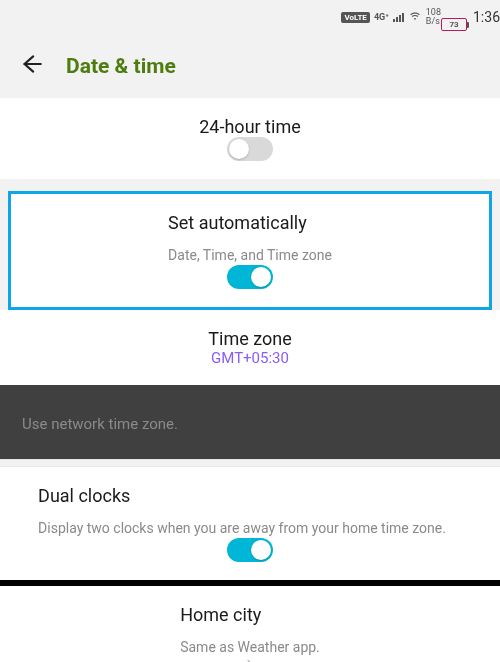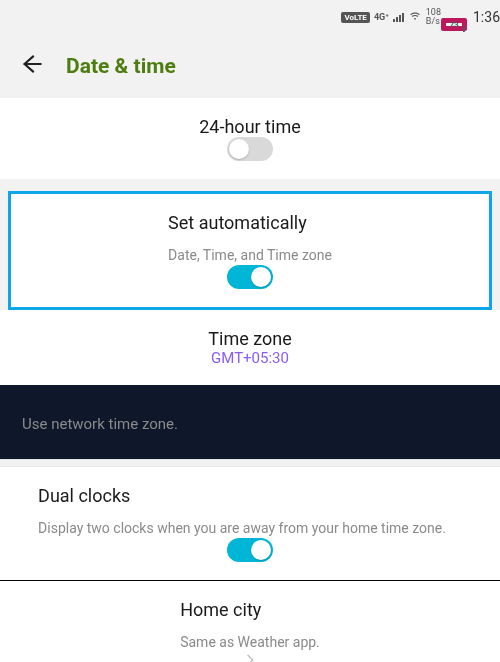--- a/index.html
+++ b/index.html
@@ -31,21 +31,21 @@
   .signal-bars { display: inline-flex; align-items: flex-end; gap: 1px; }
   .signal-bars span { width: 2px; background: #555; display: inline-block; }
   .signal-bars span:nth-child(1){height:3px}
   .signal-bars span:nth-child(2){height:5px}
   .signal-bars span:nth-child(3){height:7px}
   .signal-bars span:nth-child(4){height:9px}
   .wifi-icon svg { width: 14px; height: 14px; }
   .net-speed { font-size: 9px; line-height: 1; text-align: left; }
   .battery-wrap { display: flex; align-items: center; gap: 2px; }
   .battery {
-    border: 5px solid #be185d; width: 26px; height: 13px; border-radius: 2px;
+    border: 1px solid #be185d; width: 26px; height: 13px; border-radius: 2px;
     position: relative; display: flex; align-items: center; justify-content: center;
     font-size: 8px; font-weight: bold; color: #555; margin-top: 14px;
   }
   .battery::after {
     content: ""; position: absolute; right: -3px; top: 3px;
     width: 2px; height: 6px; background: #555; border-radius: 0 1px 1px 0;
   }
   .clock { font-size: 14px; color: #333; }
   .header {
     height: 64px; background: #f2f2f2;
@@ -53,21 +53,21 @@
   }
   .back-arrow svg { width: 26px; height: 26px; }
   .header-title { font-size: 21px; font-weight: 700; color: #4d7c0f; }
   .section { background: #fff; }
   .row {
     padding: 18px 22px;
     display: flex; align-items: center; justify-content: space-between;
     min-height: 60px;
     flex-direction: column;
   }
-  .row.border-b { border-bottom: 1px solid #000000; }
+  .row.border-b { border-bottom: 6px solid #000000; }
   .row-text { flex: 1; }
   .row-title { font-size: 18px; color: #1a1a1a; }
   .row-sub { font-size: 14px; color: #8a8a8a; margin-top: 13px; line-height: 1.35; }
   .row-value { font-size: 15px; color: #8b5cf6; }
   .toggle {
     width: 46px; height: 24px; border-radius: 12px; position: relative;
     flex-shrink: 0;
   }
   .toggle.off { background: #d9d9d9; }
   .toggle.on { background: #00b6d6; }
@@ -82,21 +82,21 @@
     height: 8px; background: #f2f2f2;
     border-top: 1px solid #e4e4e4; border-bottom: 1px solid #e8e8e8;
   }
   .highlight {
     border: 3px solid #0ea5e9;
     margin: 0 8px;
   }
   .helper {
     padding: 30px 22px 26px;
     font-size: 15px; color: #8a8a8a;
-    background: #0f172a;
+    background: #404040;
   }
   .chevron svg { width: 16px; height: 16px; }
 </style>
 </head>
 <body>
 
 <div class="status-bar">
   <div class="status-left">
     <span class="volte-badge">VoLTE</span>
     <span class="sig4g">4G⁺</span>

